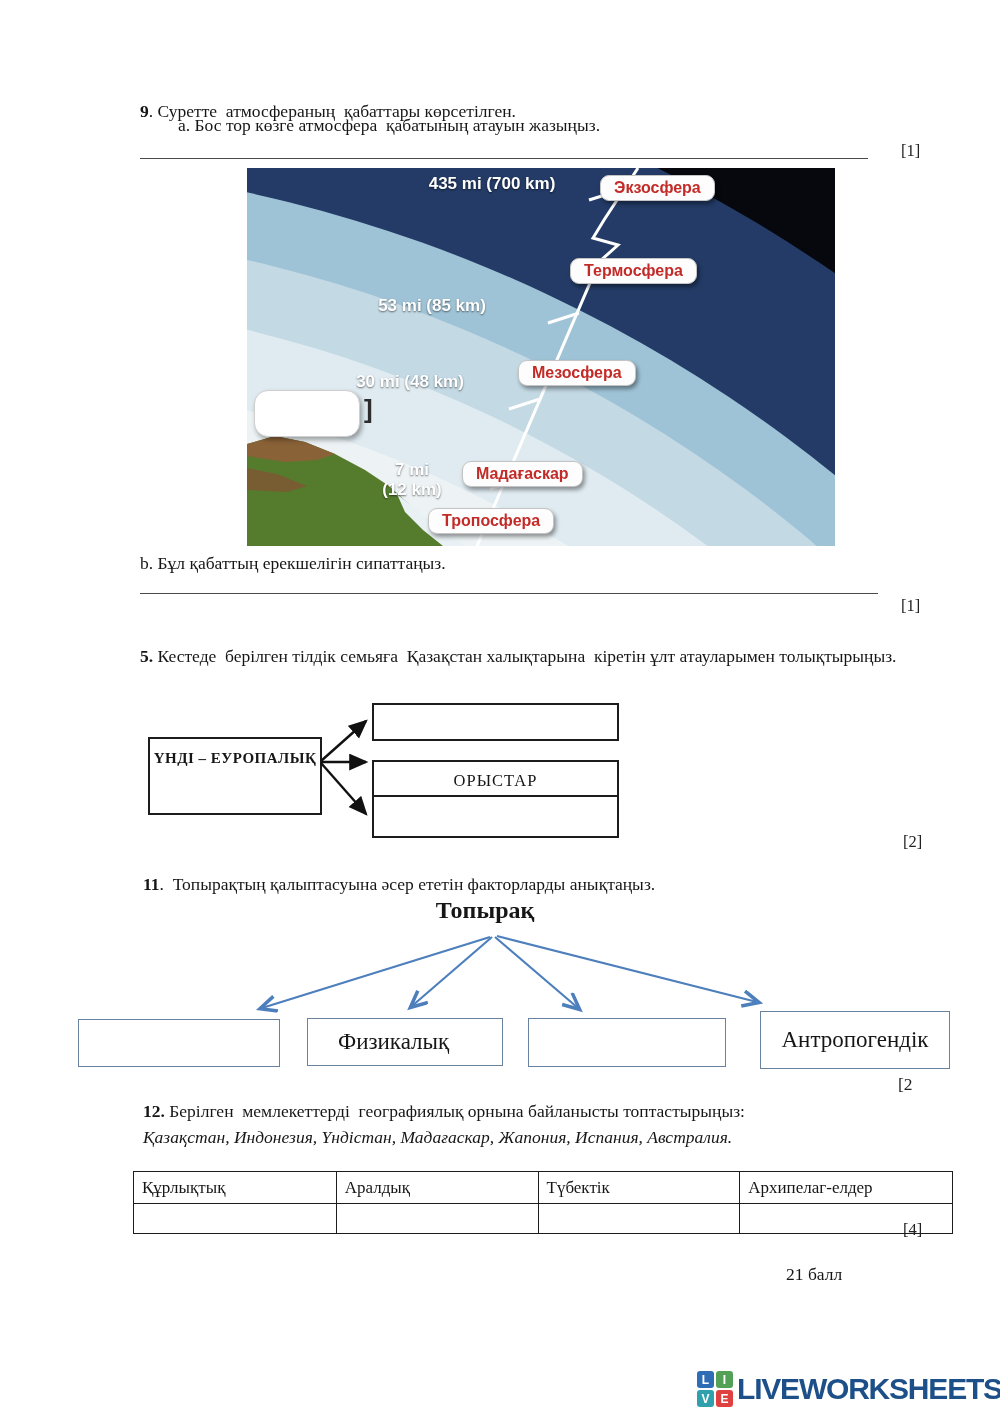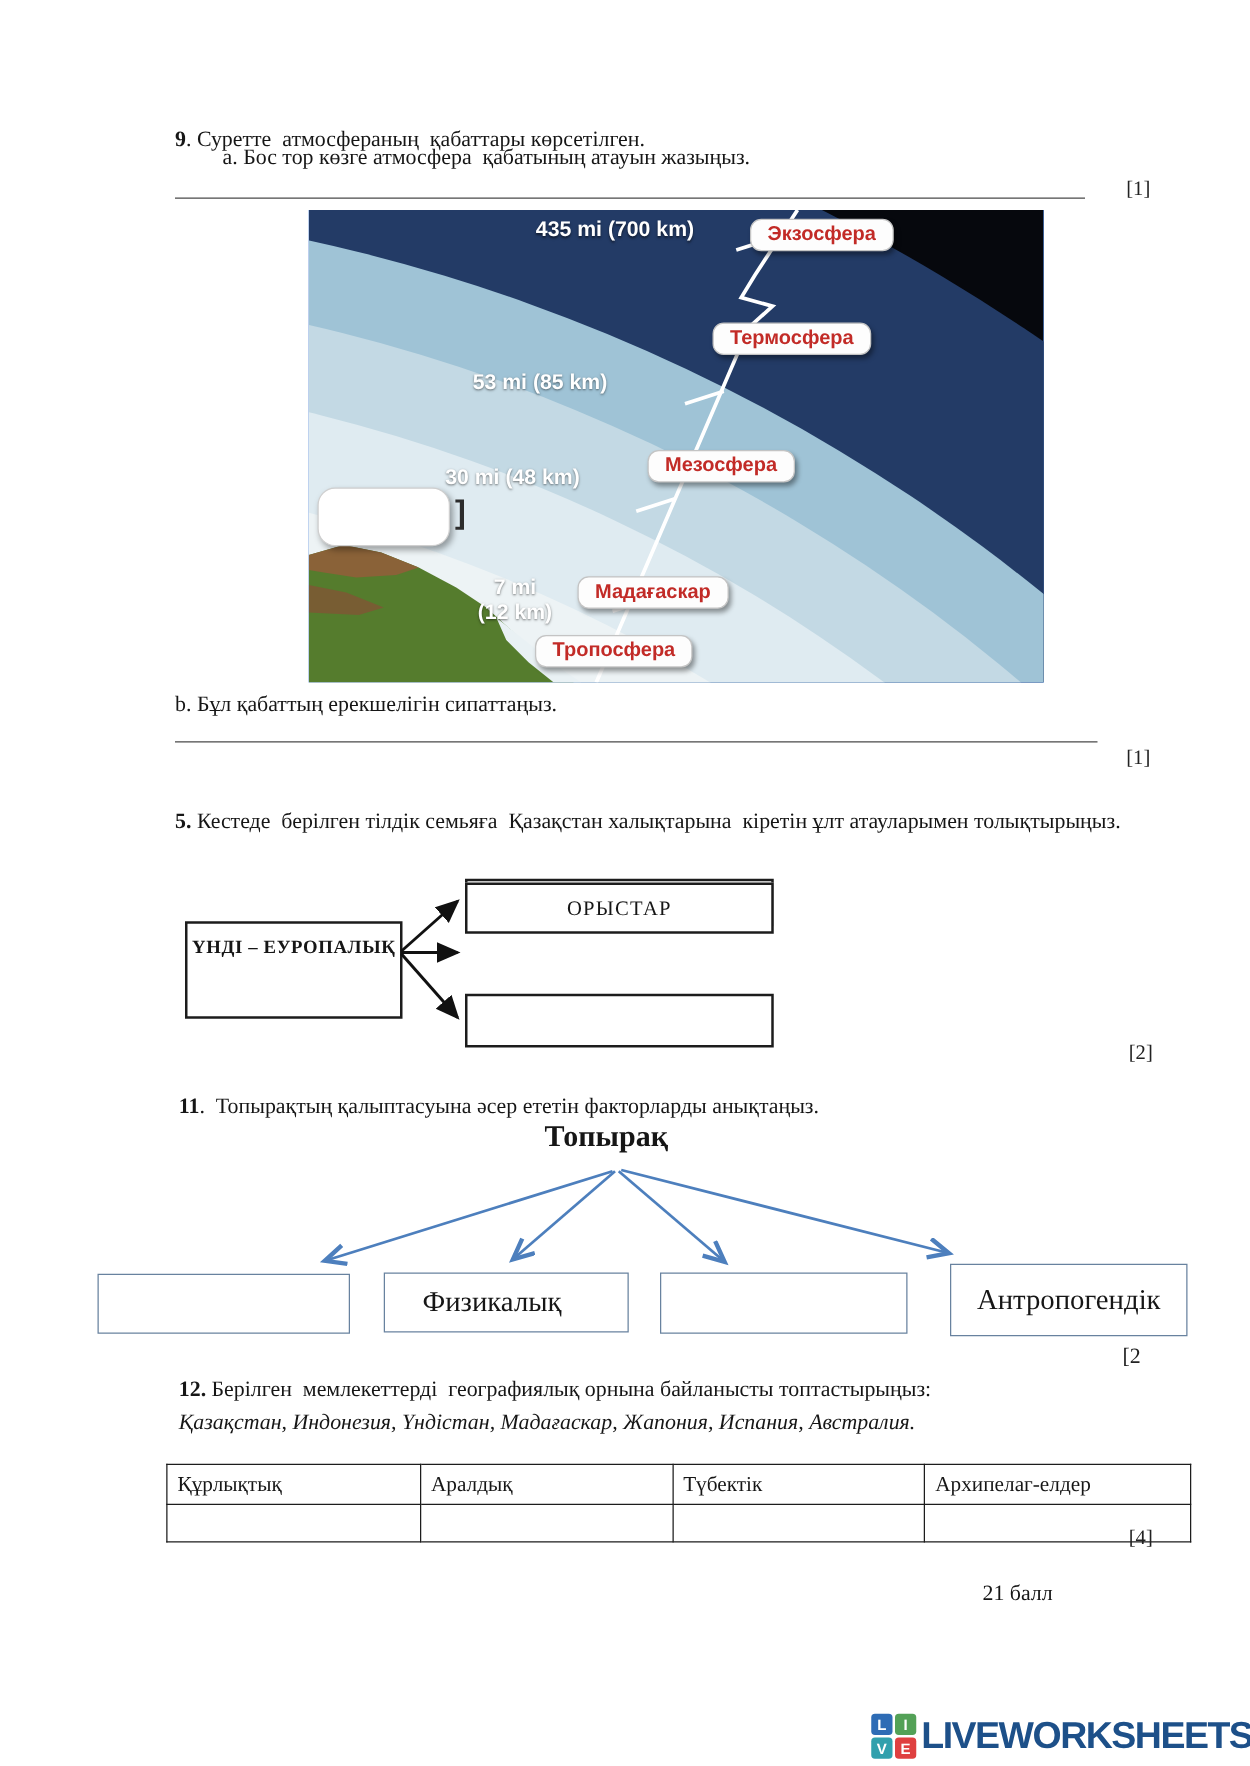--- a/index.html
+++ b/index.html
@@ -100,21 +100,21 @@
 </div>
 
 <div class="abs qtext" style="left:140px;top:552px;">b. Бұл қабаттың ерекшелігін сипаттаңыз.</div>
 <div class="abs ansline" style="left:140px;top:592px;width:738px;"></div>
 <div class="abs mark" style="left:901px;top:596px;">[1]</div>
 
 <div class="abs qtext" style="left:140px;top:645px;width:762px;"><span class="bold">5.</span><span> Кестеде  берілген тілдік семьяға  Қазақстан халықтарына  кіретін ұлт атауларымен толықтырыңыз.</span></div>
 
 <div class="abs fam-box"><span>ҮНДІ – ЕУРОПАЛЫҚ</span></div>
 <div class="abs ans-box" style="top:703px;height:34px;"></div>
-<div class="abs ans-box" style="top:706px;height:37px;font-family:Liberation Serif, serif;">ОРЫСТАР</div>
+<div class="abs ans-box" style="top:760px;height:37px;font-family:Liberation Serif, serif;">ОРЫСТАР</div>
 <div class="abs ans-box" style="top:795px;height:39px;"></div>
 
 <svg class="abs" style="left:318px;top:700px;" width="56" height="140" viewBox="0 0 56 140">
   <defs>
     <marker id="ah" markerWidth="9" markerHeight="8" refX="7" refY="3.5" orient="auto">
       <path d="M0,0 L8,3.5 L0,7 Z" fill="#111"></path>
     </marker>
   </defs>
   <line x1="3" y1="61" x2="48" y2="21" stroke="#111" stroke-width="2.4" marker-end="url(#ah)"></line>
   <line x1="3" y1="62" x2="48" y2="62" stroke="#111" stroke-width="2.4" marker-end="url(#ah)"></line>

